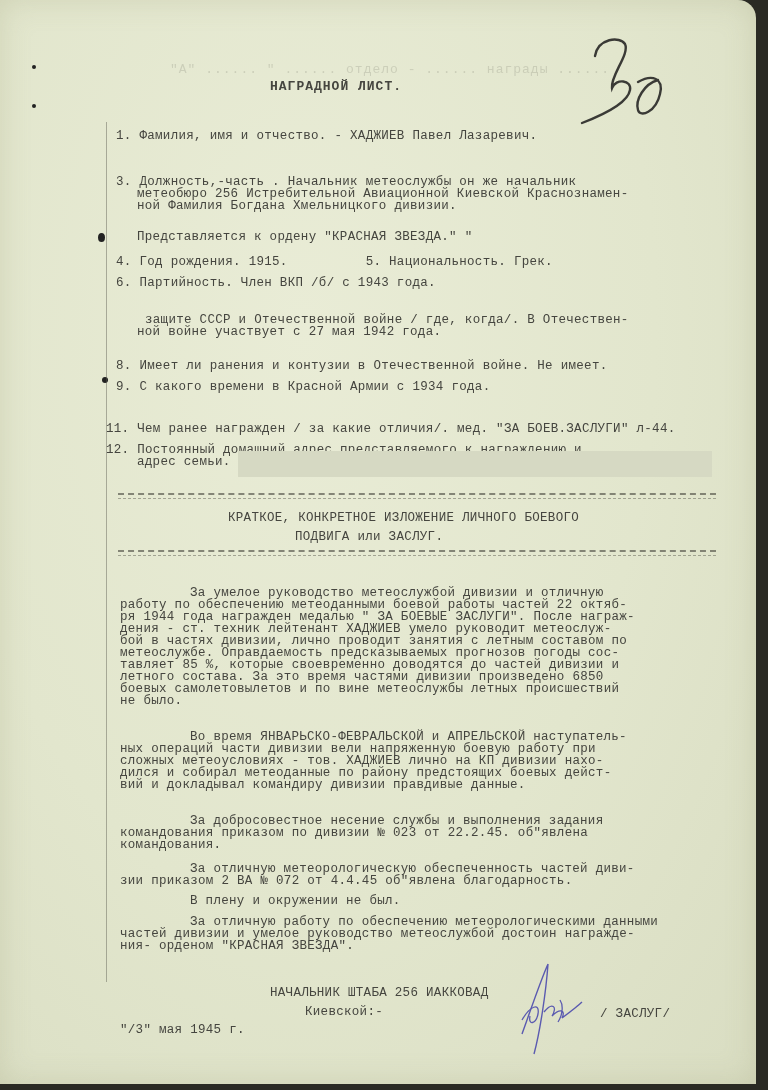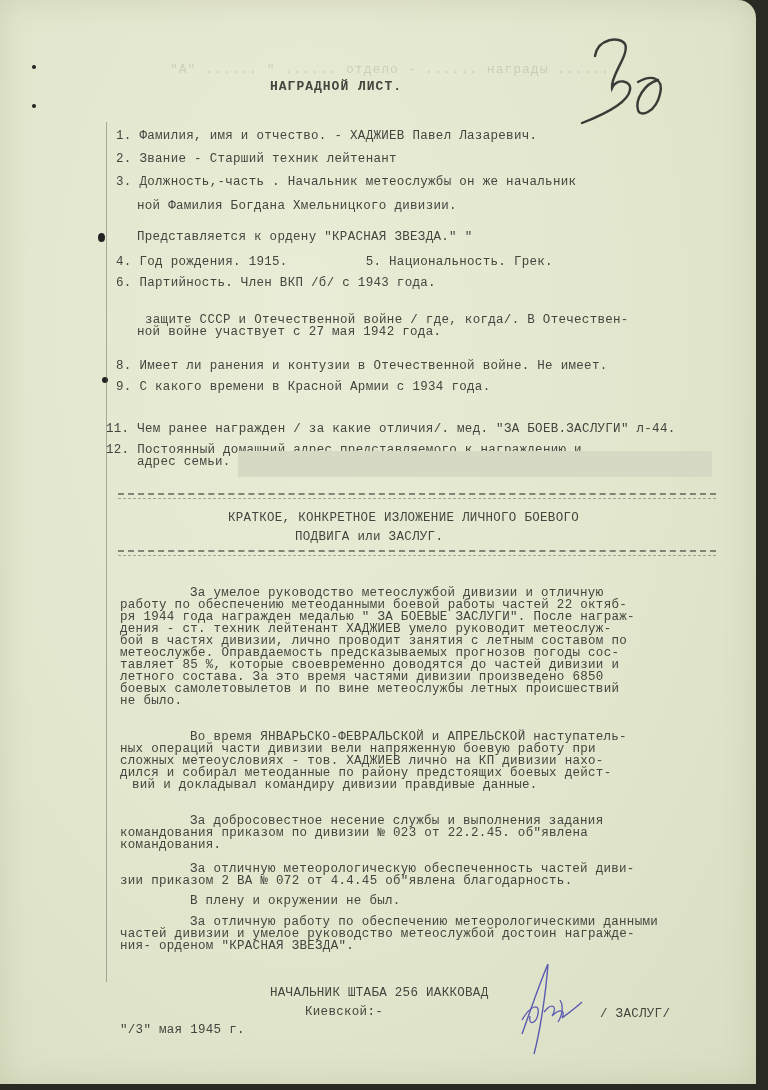--- a/index.html
+++ b/index.html
@@ -58,22 +58,22 @@
   <div class="margin-line"></div>
 
   <svg class="folio" viewBox="0 0 110 110">
     <path d="M35 38 C38 20 60 18 65 26 C70 36 50 58 52 70 C56 60 72 62 70 72 C68 84 48 95 22 105" fill="none" stroke="#3a3a36" stroke-width="2.4" stroke-linecap="round"></path>
     <path d="M78 64 C92 56 104 60 100 76 C96 94 80 100 78 92 C75 82 84 66 98 62" fill="none" stroke="#3a3a36" stroke-width="2.4" stroke-linecap="round"></path>
   </svg>
 
   <div class="t title" style="left:270px;top:81px">НАГРАДНОЙ ЛИСТ.</div>
 
   <div class="t" style="left:116px;top:130px"><span>1.</span> <span>Фамилия, имя и отчество. - ХАДЖИЕВ Павел Лазаревич.</span></div>
-  <div class="t" style="left:116px;top:153px"><span>2.</span> <span>Звание - Старший техник лейтенант</span></div>
   <div class="t" style="left:116px;top:176px"><span>3.</span> <span>Должность,-часть . Начальник метеослужбы он же начальник</span></div>
+  <div class="t" style="left:137px;top:188px">метеобюро 256 Истребительной Авиационной Киевской Краснознамен-</div>
   <div class="t" style="left:137px;top:200px">ной Фамилия Богдана Хмельницкого дивизии.</div>
   <div class="t" style="left:137px;top:231px">Представляется к ордену "КРАСНАЯ ЗВЕЗДА." "</div>
   <div class="t" style="left:116px;top:256px"><span>4.</span> <span>Год рождения. 1915.          5. Национальность. Грек.</span></div>
   <div class="t" style="left:116px;top:277px"><span>6.</span> <span>Партийность. Член ВКП /б/ с 1943 года.</span></div>
   <div class="t" style="left:145px;top:314px">защите СССР и Отечественной войне / где, когда/. В Отечествен-</div>
   <div class="t" style="left:137px;top:326px">ной войне участвует с 27 мая 1942 года.</div>
   <div class="t" style="left:116px;top:360px"><span>8.</span> <span>Имеет ли ранения и контузии в Отечественной войне. Не имеет.</span></div>
   <div class="t" style="left:116px;top:381px"><span>9.</span> <span>С какого времени в Красной Армии с 1934 года.</span></div>
   <div class="t" style="left:106px;top:423px"><span>11.</span> <span>Чем ранее награжден / за какие отличия/. мед. "ЗА БОЕВ.ЗАСЛУГИ" л-44.</span></div>
   <div class="t" style="left:106px;top:444px"><span>12.</span> <span>Постоянный домашний адрес представляемого к награждению и</span></div>
@@ -96,21 +96,21 @@
     <div class="t" style="left:120px;top:671px">летного состава. За это время частями дивизии произведено 6850</div>
     <div class="t" style="left:120px;top:683px">боевых самолетовылетов и по вине метеослужбы летных происшествий</div>
     <div class="t" style="left:120px;top:695px">не было.</div>
   </div>
 
   <div>
     <div class="t" style="left:190px;top:731px">Во время ЯНВАРЬСКО-ФЕВРАЛЬСКОЙ и АПРЕЛЬСКОЙ наступатель-</div>
     <div class="t" style="left:120px;top:743px">ных операций части дивизии вели напряженную боевую работу при</div>
     <div class="t" style="left:120px;top:755px">сложных метеоусловиях - тов. ХАДЖИЕВ лично на КП дивизии нахо-</div>
     <div class="t" style="left:120px;top:767px">дился и собирал метеоданные по району предстоящих боевых дейст-</div>
-    <div class="t" style="left:132px;top:779px">вий и докладывал командиру дивизии правдивые данные.</div>
+    <div class="t" style="left:120px;top:779px">вий и докладывал командиру дивизии правдивые данные.</div>
   </div>
 
   <div>
     <div class="t" style="left:190px;top:815px">За добросовестное несение службы и выполнения задания</div>
     <div class="t" style="left:120px;top:827px">командования приказом по дивизии № 023 от 22.2.45. об"явлена</div>
     <div class="t" style="left:120px;top:839px">командования.</div>
   </div>
 
   <div>
     <div class="t" style="left:190px;top:863px">За отличную метеорологическую обеспеченность частей диви-</div>

